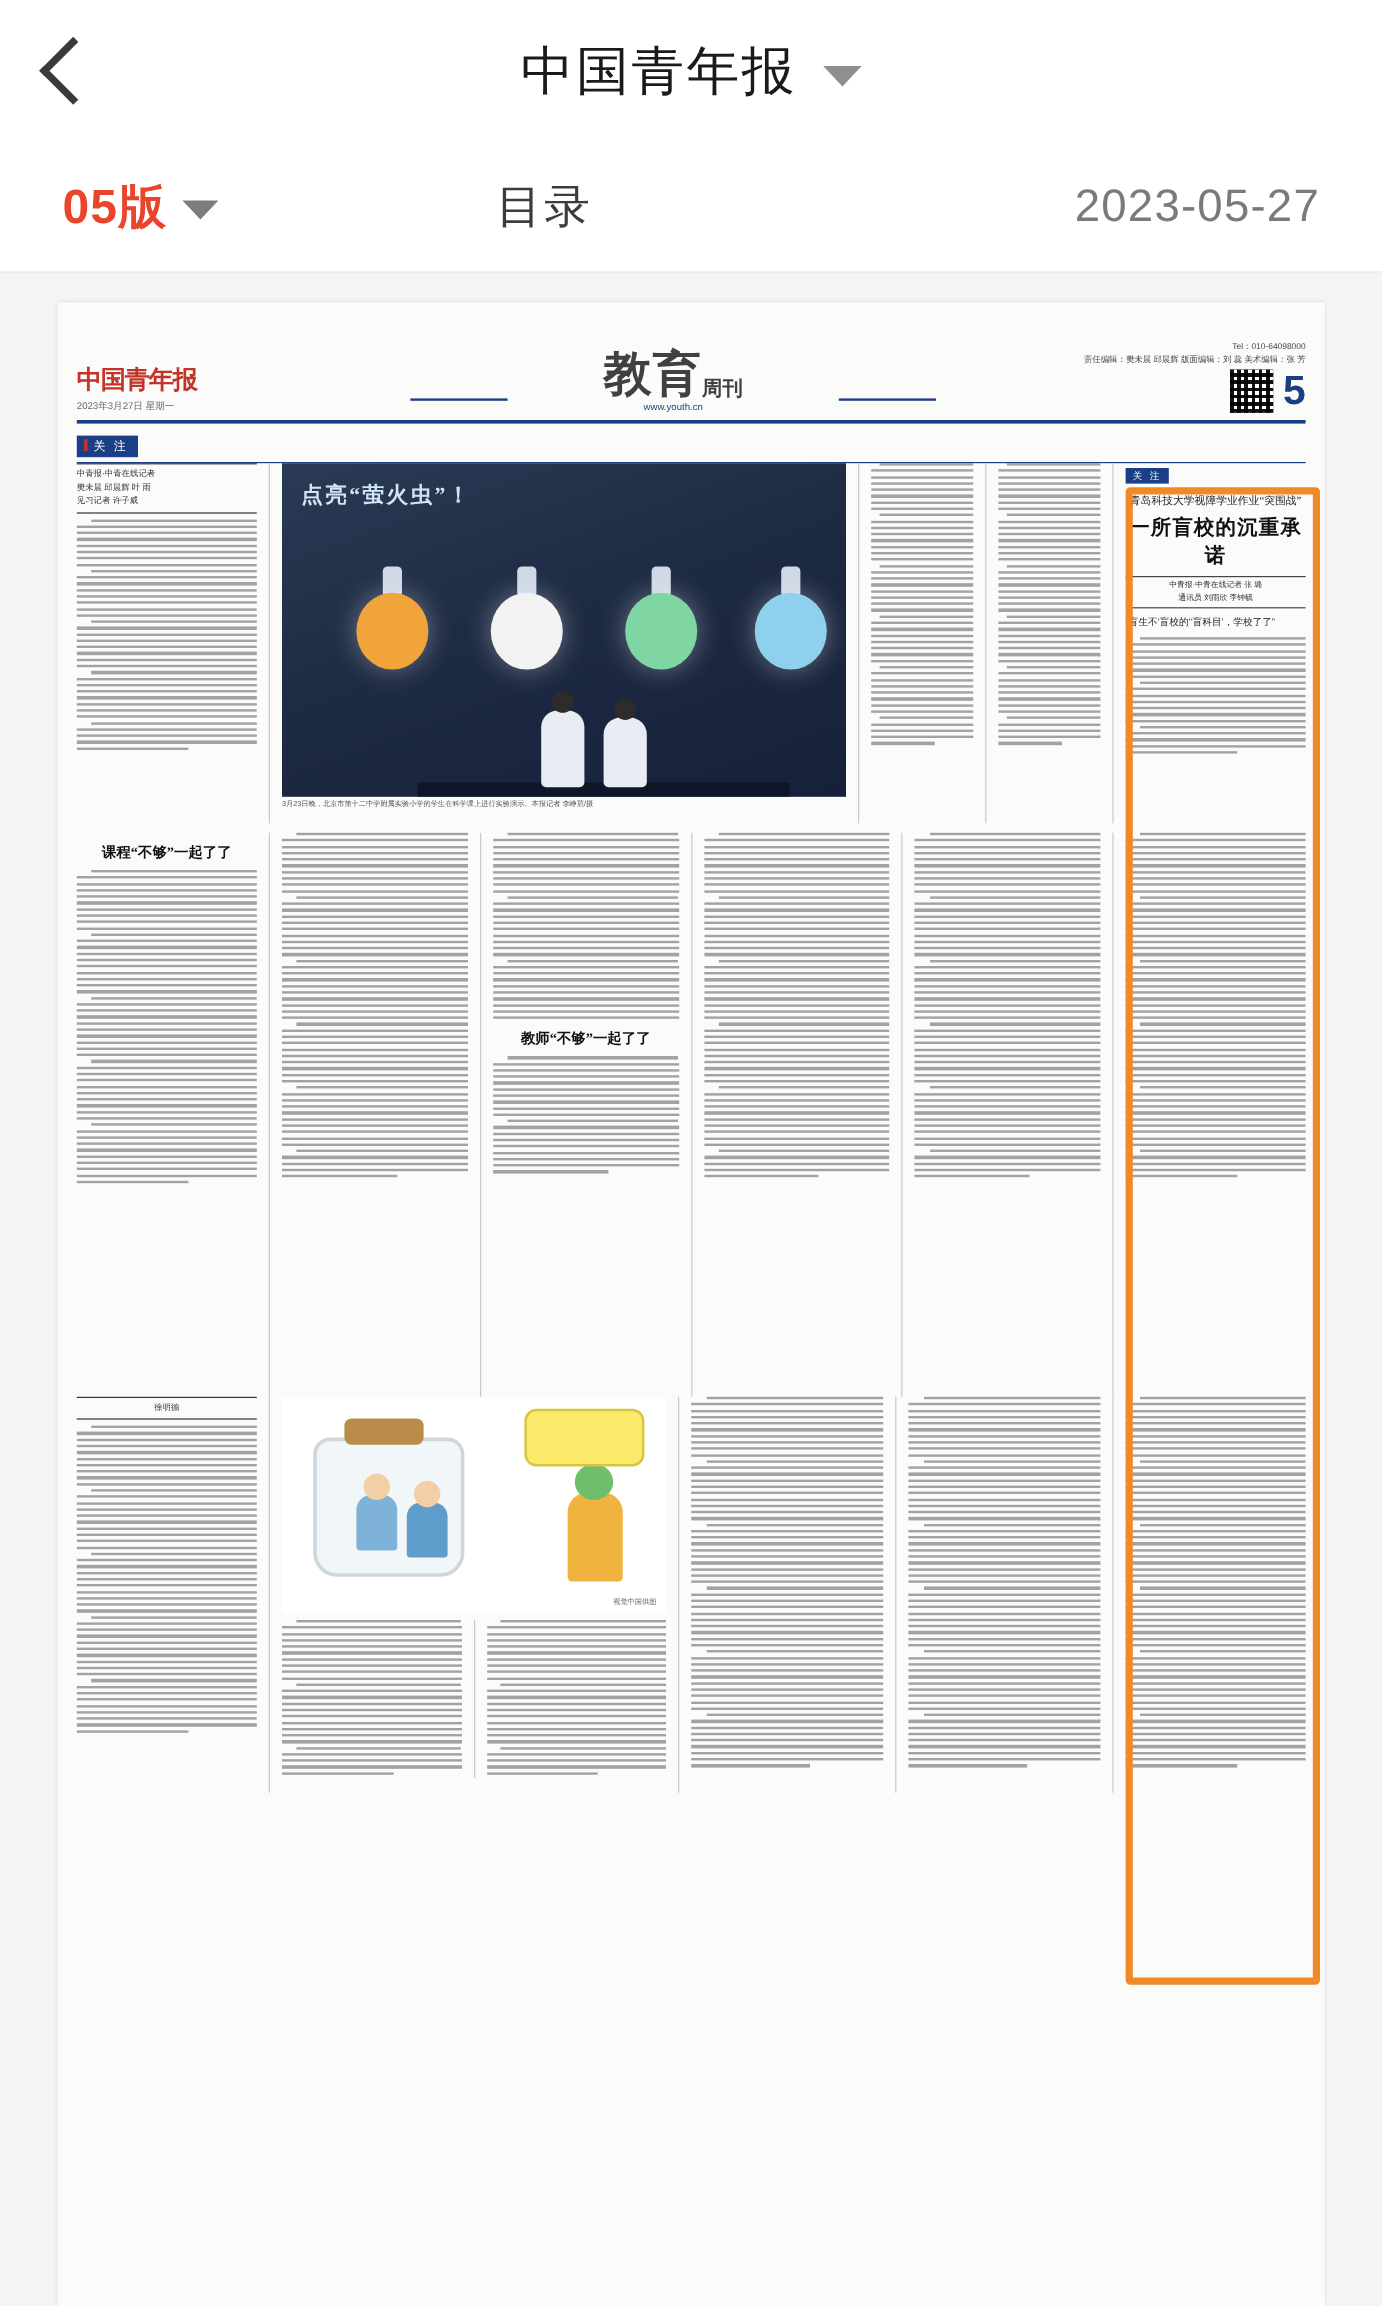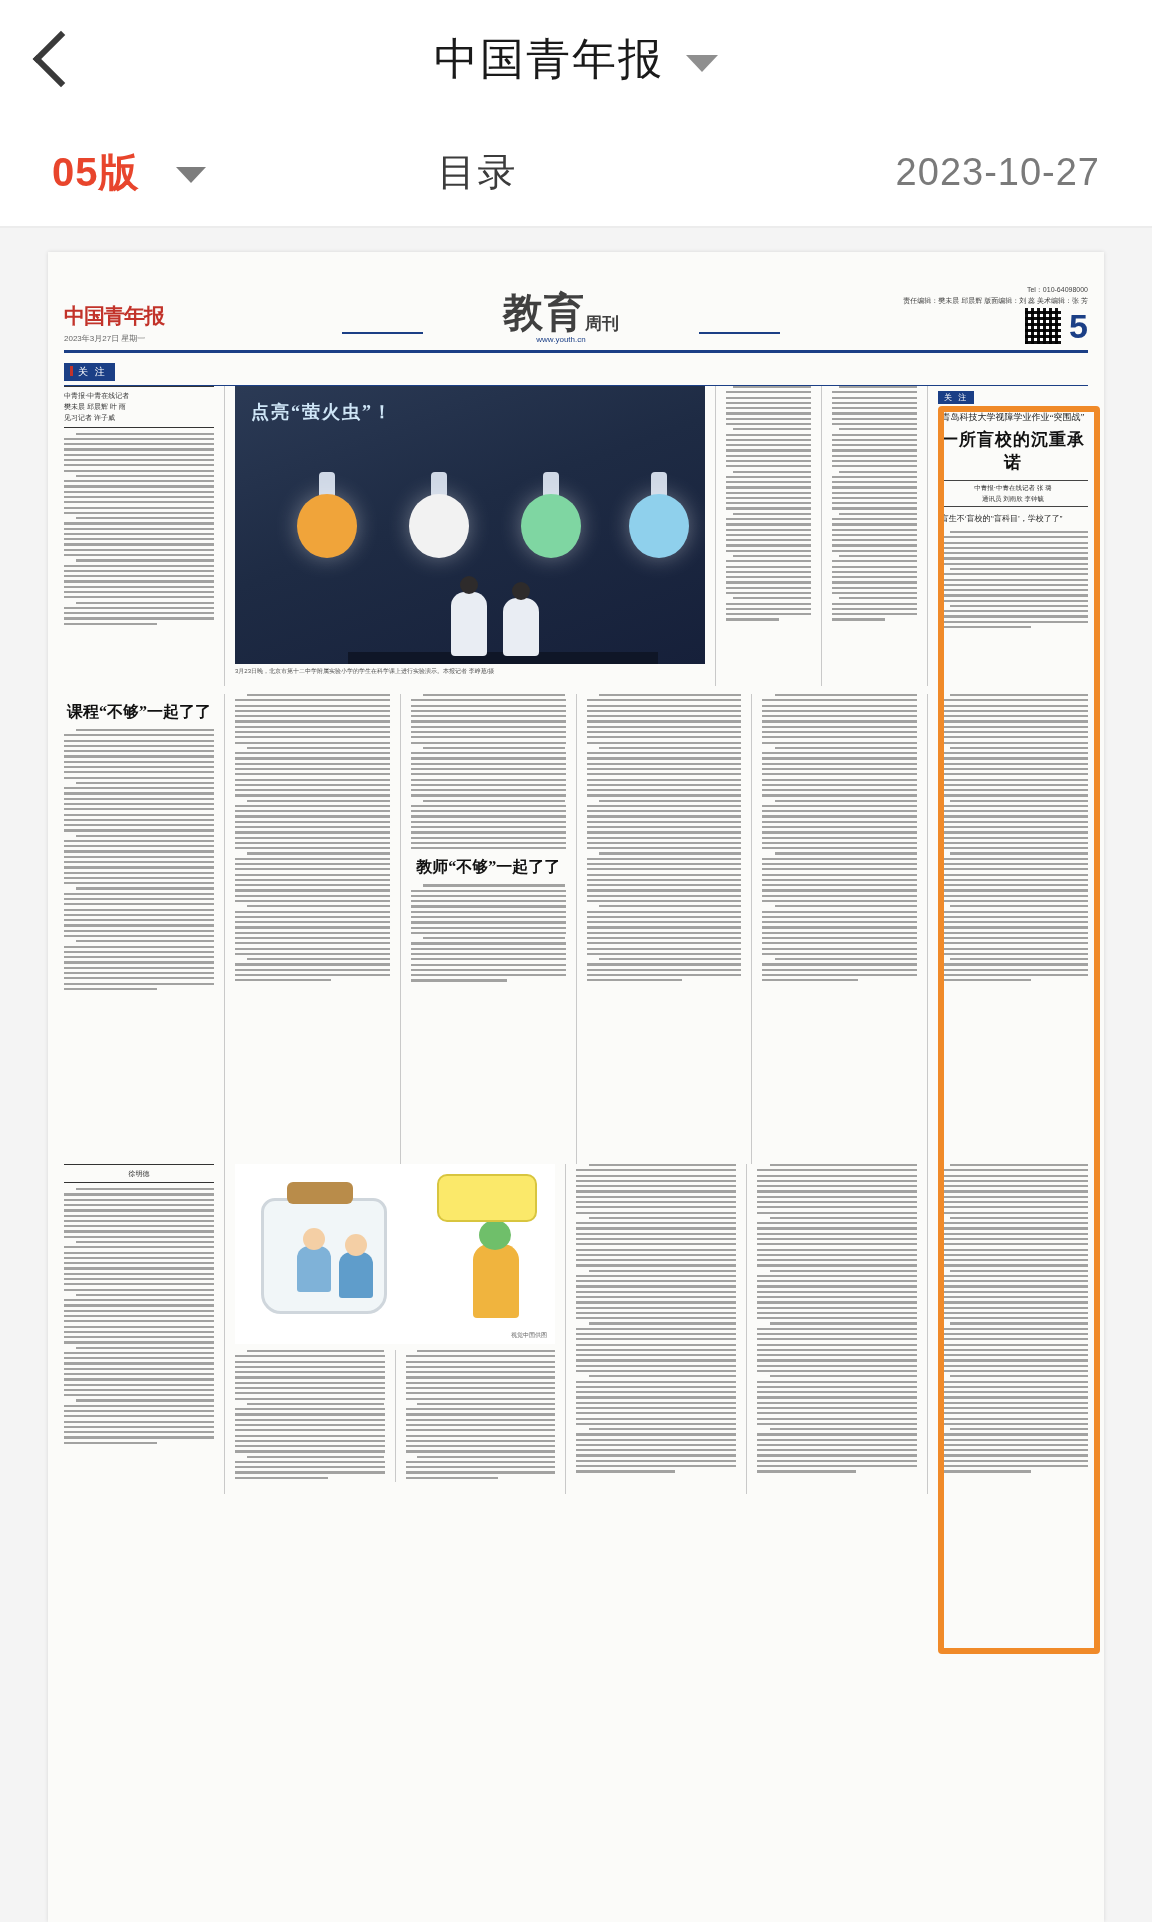--- a/index.html
+++ b/index.html
@@ -70,21 +70,21 @@
     display: flex;
     align-items: center;
     background: #ffffff;
     border-bottom: 2px solid #ececec;
     padding: 0 52px;
     box-sizing: border-box;
   }
   .edition {
     display: flex;
     align-items: center;
-    gap: 36px;
+    gap: 12px;
     cursor: pointer;
   }
   .edition-label {
     font-size: 40px;
     color: #e8452c;
     font-weight: 700;
     letter-spacing: 1px;
   }
   .caret-down-sm {
     width: 0; height: 0;
@@ -262,21 +262,21 @@
     height: 2.2px;
     background: #8d8d8d;
     margin-bottom: 3.1px;
     opacity: .82;
   }
   .tx div.short { width: 62%; }
   .tx div.ind { width: 92%; margin-left: 8%; }
 
   .subhead {
     text-align: center;
-    font-size: 16px;
+    font-size: 12px;
     font-weight: 700;
     color: #111;
     margin: 8px 0 6px;
     font-family: "Liberation Serif", serif;
   }
 
   
   .photo {
     background: linear-gradient(160deg,#2b3a55 0%, #1e2b44 45%, #16203a 100%);
     position: relative;
@@ -468,21 +468,21 @@
     <div class="caret-down"></div>
   </div>
 </div>
 
 <div class="subbar">
   <div class="edition">
     <span class="edition-label">05版</span>
     <span class="caret-down-sm"></span>
   </div>
   <div class="catalog">目录</div>
-  <div class="pub-date">2023-10-27</div>
+  <div class="pub-date">2023-05-27</div>
 </div>
 
 <div class="viewer">
   <div class="newspaper">
 
     <div class="masthead">
       <div class="mh-left">
         <div class="mh-logo">中国青年报</div>
         <div class="mh-left-sub">2023年3月27日 星期一</div>
       </div>

